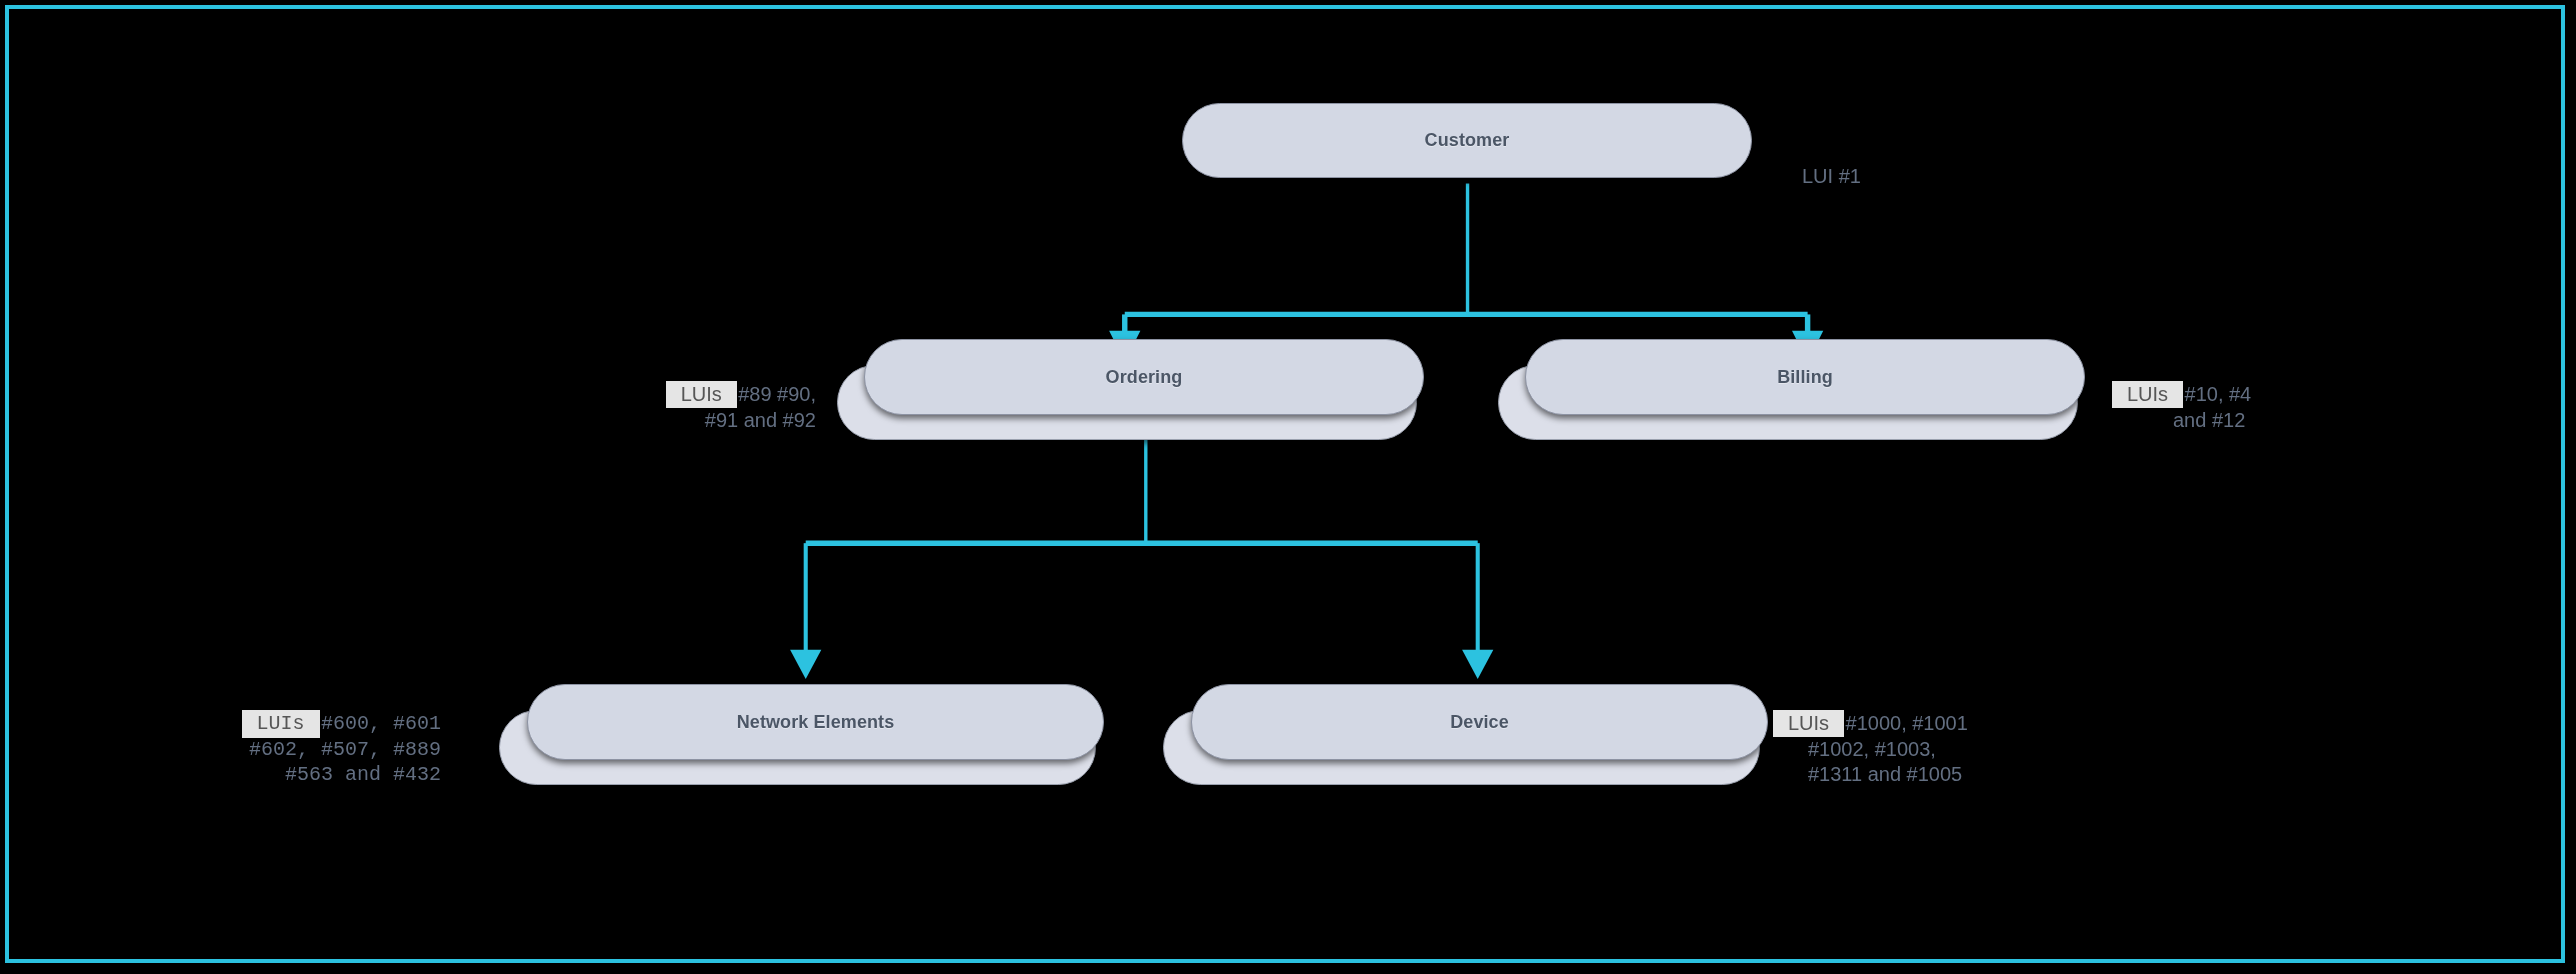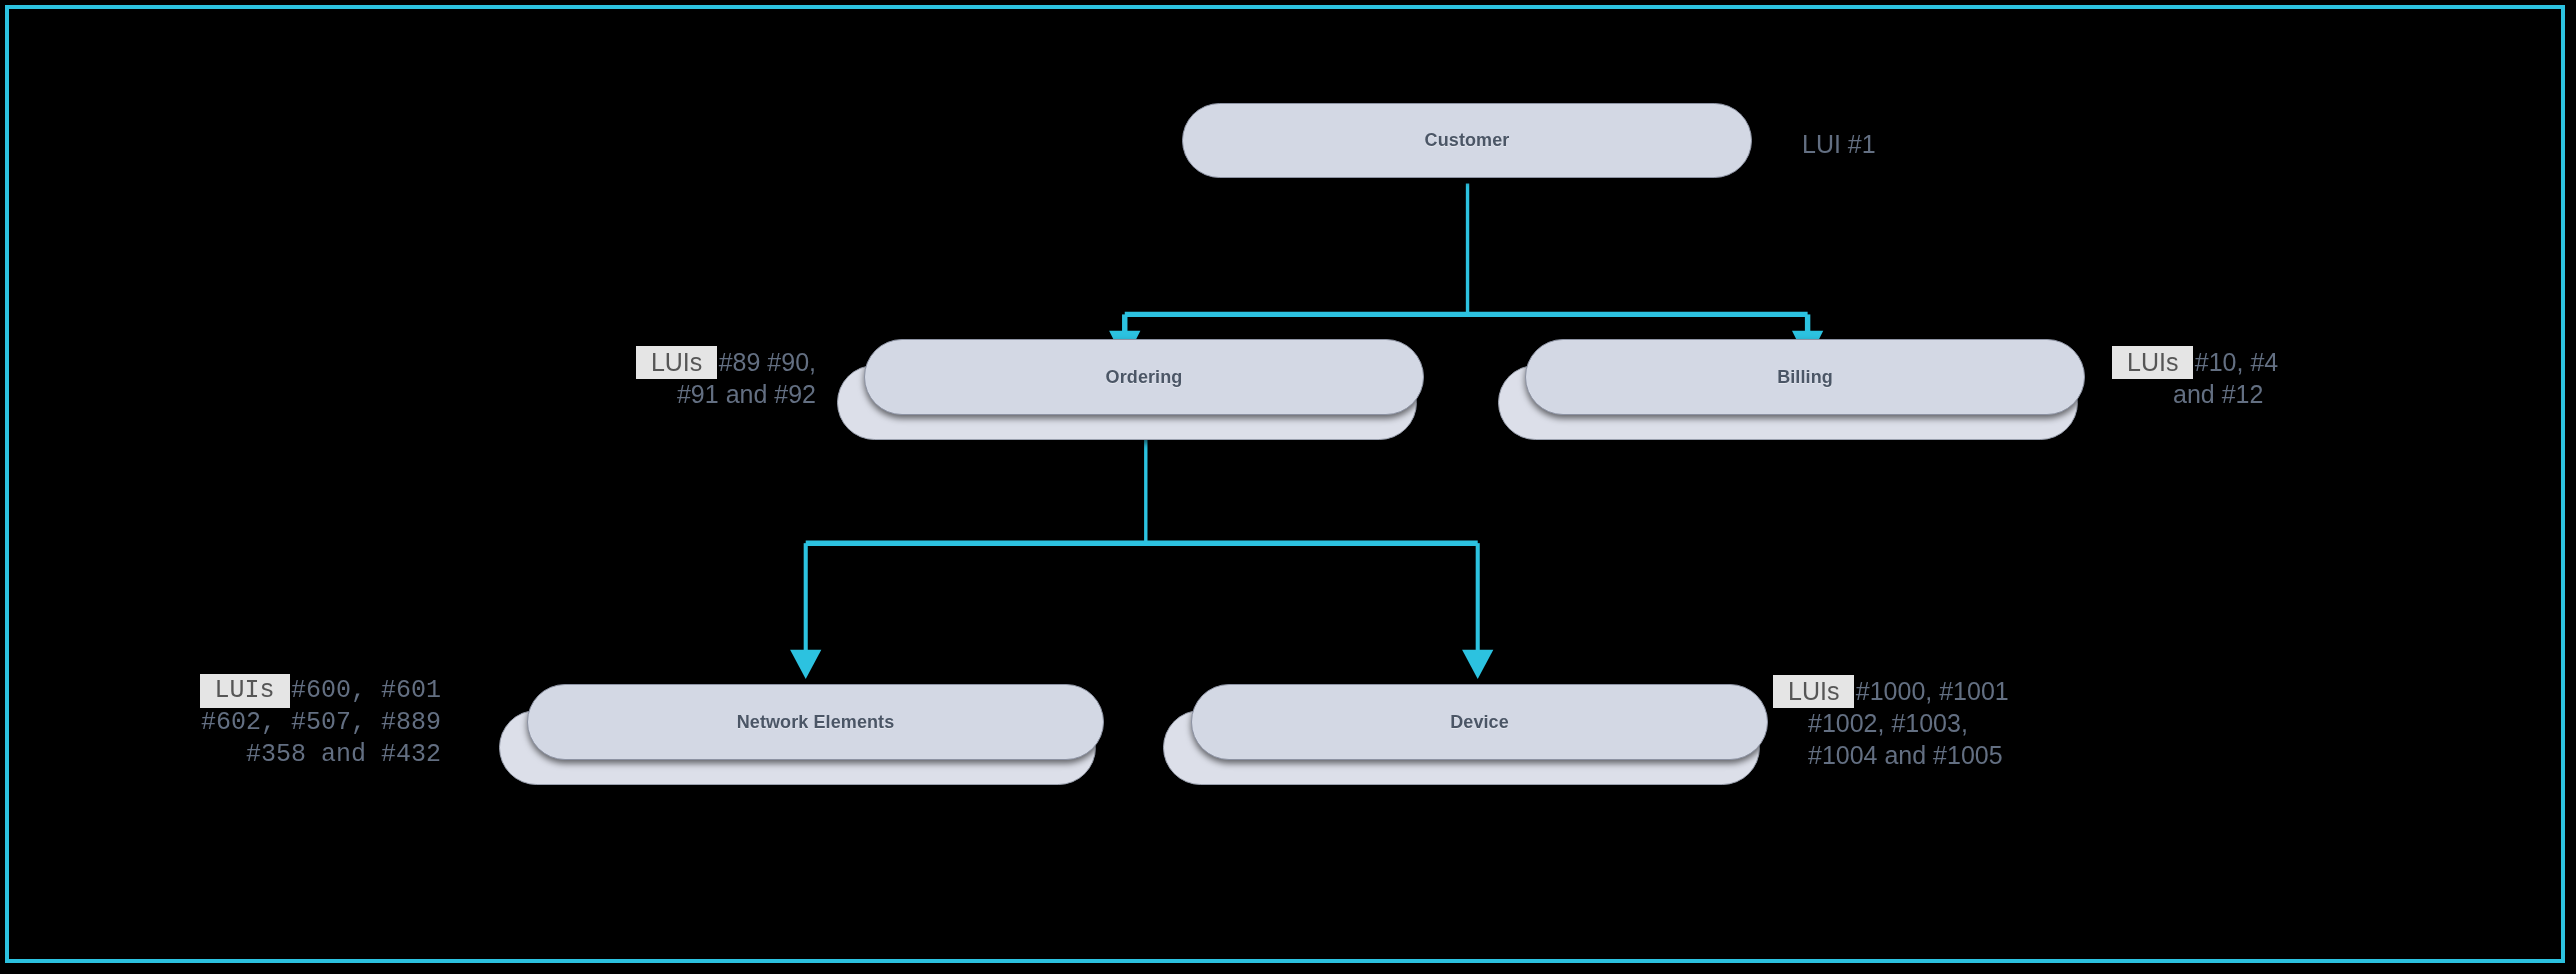--- a/index.html
+++ b/index.html
@@ -65,23 +65,24 @@
     font-weight: bold;
     font-size: 18px;
     letter-spacing: 0.1px;
     text-shadow: 0 0.7px 0.7px rgba(255,255,255,0.45);
     white-space: nowrap;
   }
   
   .lui {
     position: absolute;
     color: #636f82;
-    font-size: 25px;
+    font-size: 20px;
     line-height: 1.28;
     white-space: nowrap;
+    margin-top: 36px;
   }
   .lui .lui-line { display: block; }
   .lui.align-right .lui-line { text-align: right; }
   .lui.align-left  .lui-line { text-align: left; }
   .lui-tag {
     background: #e5e5e5;
     color: #565656;
     padding: 2px 15px 3.4px 15px;
     margin-right: 1.4px;
   }
@@ -156,32 +157,32 @@
     <div class="pill back" style="left:-3.4px; top:26px; width:597px; height:75px;"></div>
     <div class="pill" style="left:25px; top:0px; width:577px; height:76px;"></div>
     <div class="node-label" style="left:25px; top:0px; width:577px; height:76px;">Network Elements</div>
   </div>
 
   <div class="lui align-right" style="left:95px; top:675px; width:346px;font-family:Liberation Mono, monospace;">
     <span class="lui-line">
       <span class="lui-tag">LUIs</span><span class="lui-plain">#600, #601</span>
     </span>
     <span class="lui-line lui-plain">#602, #507, #889</span>
-    <span class="lui-line lui-plain">#358 and #432</span>
+    <span class="lui-line lui-plain">#563 and #432</span>
   </div>
 
   <div class="node" style="left:1166px; top:684px; width:604px; height:98px;">
     <div class="pill back" style="left:-3.4px; top:26px; width:597px; height:75px;"></div>
     <div class="pill" style="left:25px; top:0px; width:577px; height:76px;"></div>
     <div class="node-label" style="left:25px; top:0px; width:577px; height:76px;">Device</div>
   </div>
 
   <div class="lui align-left" style="left:1773px; top:675px; width:421px;">
     <span class="lui-line">
       <span class="lui-tag">LUIs</span><span class="lui-plain">#1000, #1001</span>
     </span>
     <span class="lui-line lui-plain" style="padding-left:35px;">#1002, #1003,</span>
-    <span class="lui-line lui-plain" style="padding-left:35px;">#1004 and #1005</span>
+    <span class="lui-line lui-plain" style="padding-left:35px;">#1311 and #1005</span>
   </div>
 
   <div id="frame"></div>
 </div>
 
 
 </body></html>

